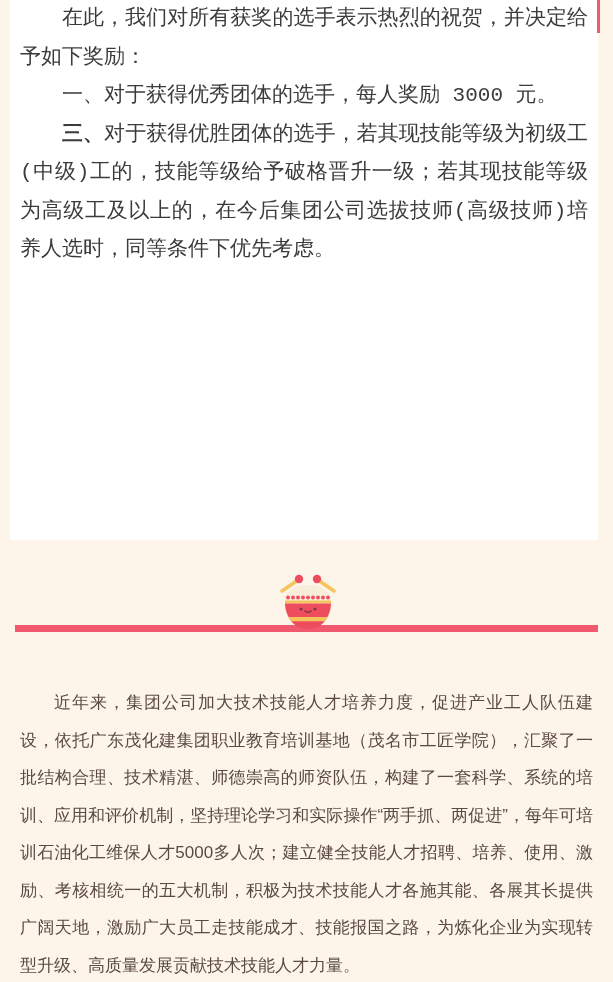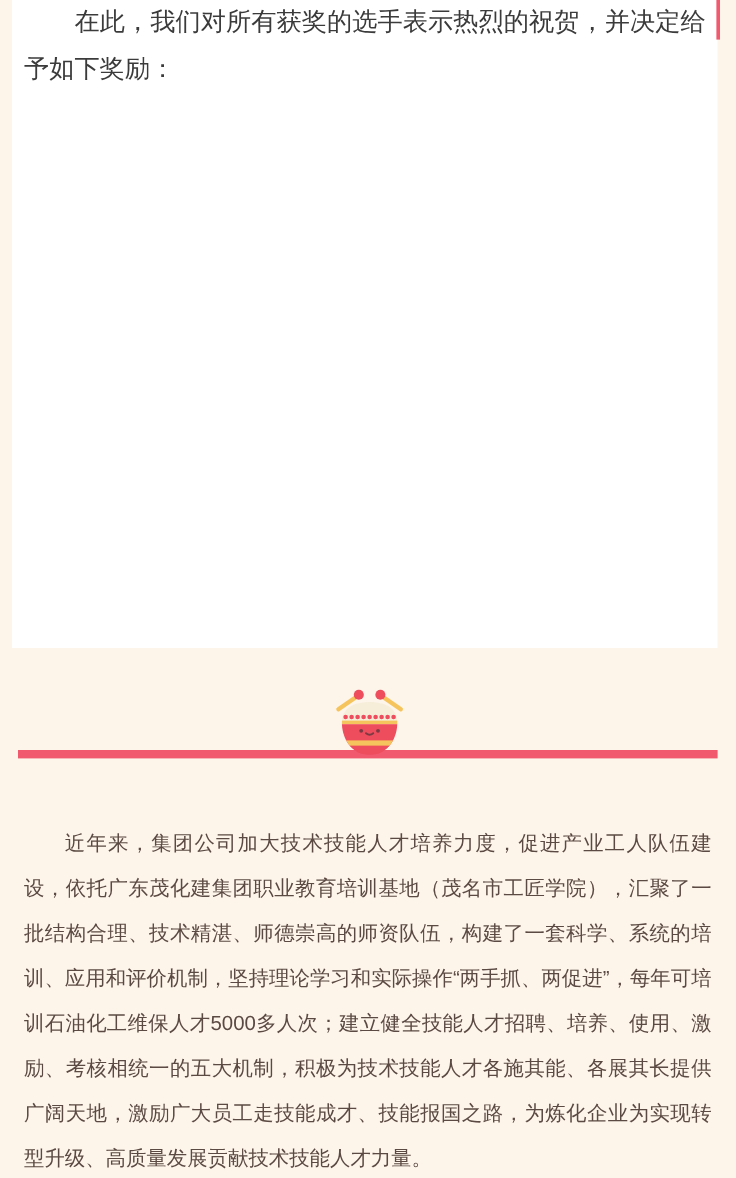--- a/index.html
+++ b/index.html
@@ -9,21 +9,21 @@
     font-family:"Liberation Sans","DejaVu Sans",sans-serif;
     position:relative; overflow:hidden;
   }
   .content-panel {
     position:absolute; left:10px; top:0;
     width:588px; height:540px;
     background:var(--panel-bg,#ffffff);
     padding:0 10px;
   }
   .serif-p {
-    font-family:Liberation Sans, sans-serif;
+    font-family:Liberation Mono, monospace;
     font-size:21px; line-height:38.5px;
     color:var(--text-dark,#3b3b3b);
     text-align:justify; text-indent:2em;
   }
   .serif-p b { font-weight:bold; }
   .accent-tick {
     position:absolute; left:597px; top:0;
     width:3px; height:33px;
     background:var(--accent-red,#e85764);
   }
@@ -50,20 +50,22 @@
     text-align:justify; text-indent:2em;
   }
 </style>
 </head>
 <body>
 
 <div style="width:100%;height:100%;position:relative;">
 
   <div class="content-panel">
     <p class="serif-p"><span>在此，我们对所有获奖的选手表示热烈的祝贺，并决定给予如下奖励：</span></p>
+    <p class="serif-p"><span>一、对于获得优秀团体的选手，每人奖励 3000 元。</span></p>
+    <p class="serif-p"><b>三、</b><span>对于获得优胜团体的选手，若其现技能等级为初级工(中级)工的，技能等级给予破格晋升一级；若其现技能等级为高级工及以上的，在今后集团公司选拔技师(高级技师)培养人选时，同等条件下优先考虑。</span></p>
   </div>
 
   <div class="accent-tick"></div>
 
   <div class="divider-line"></div>
 
   <div class="drum-wrap">
     <svg viewBox="0 0 76 60" width="76" height="60">
       <g>
         <line x1="12" y1="21" x2="28" y2="10" class="stick"></line>

